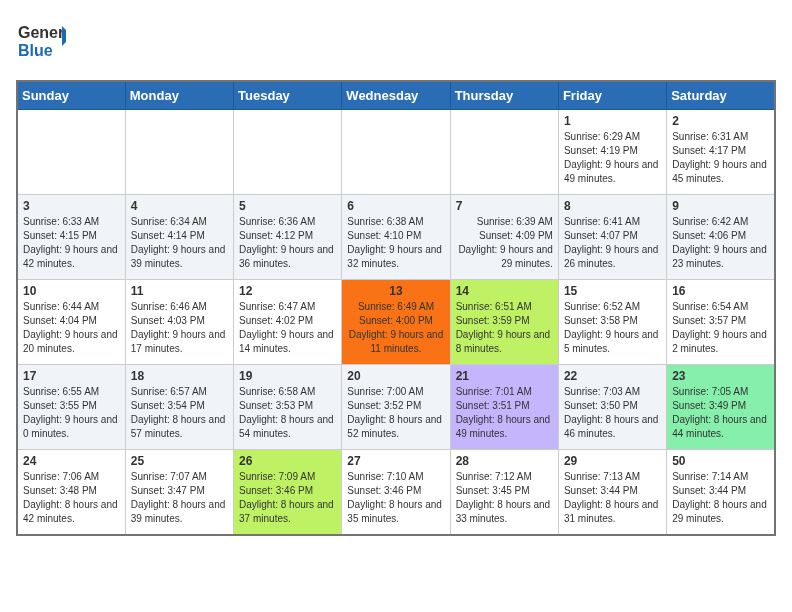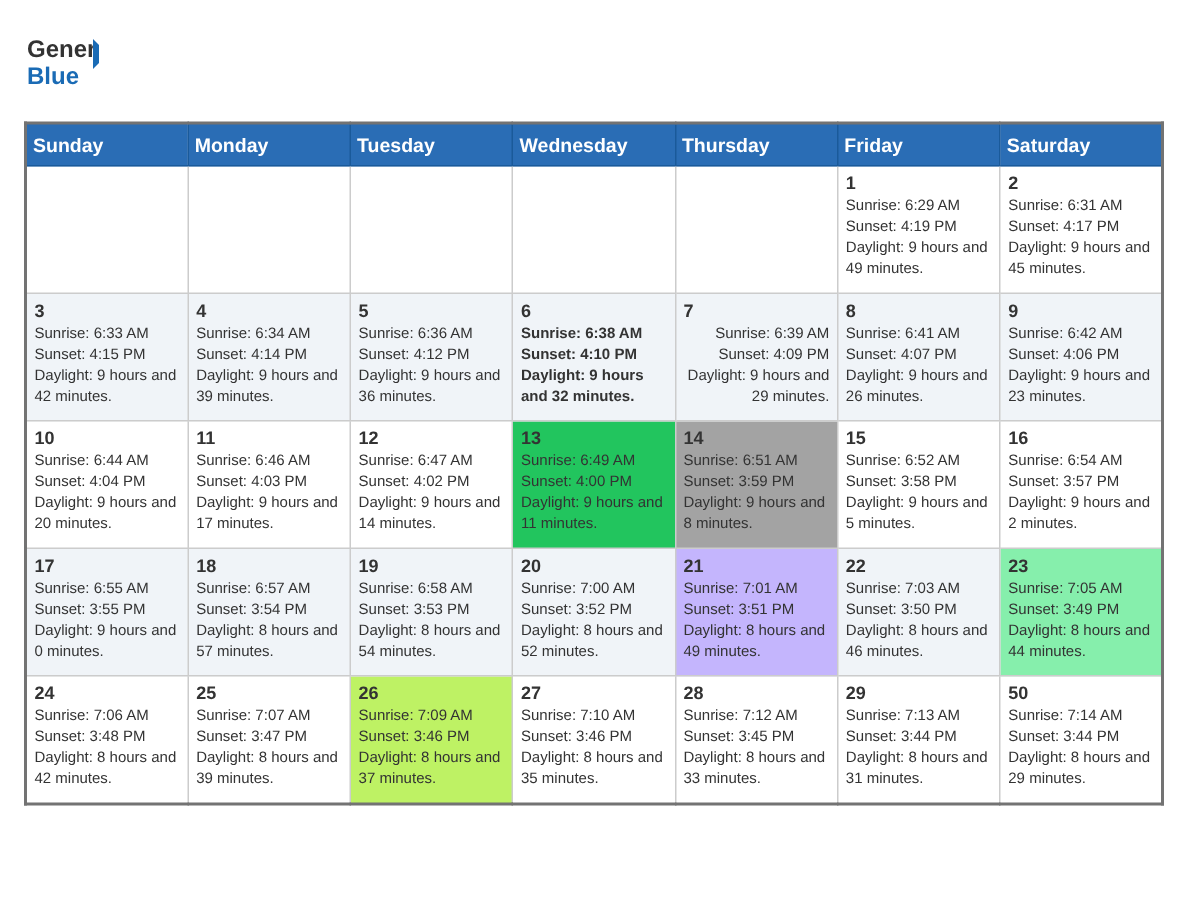--- a/index.html
+++ b/index.html
@@ -142,21 +142,21 @@
 Daylight: 9 hours and 39 minutes.</div>
         </td>
         <td style="background-color: rgb(240, 244, 248);">
           <span class="day-number">5</span>
           <div class="day-info" style="white-space: pre-line;">Sunrise: 6:36 AM
 Sunset: 4:12 PM
 Daylight: 9 hours and 36 minutes.</div>
         </td>
         <td style="background-color: rgb(240, 244, 248);">
           <span class="day-number">6</span>
-          <div class="day-info" style="white-space: pre-line; font-weight: bold;">Sunrise: 6:38 AM
+          <div class="day-info" style="white-space: pre-line;">Sunrise: 6:38 AM
 Sunset: 4:10 PM
 Daylight: 9 hours and 32 minutes.</div>
         </td>
         <td style="background-color: rgb(240, 244, 248);">
           <span class="day-number">7</span>
           <div class="day-info" style="white-space: pre-line; text-align: right;">Sunrise: 6:39 AM
 Sunset: 4:09 PM
 Daylight: 9 hours and 29 minutes.</div>
         </td>
         <td style="background-color: rgb(240, 244, 248);">
@@ -184,27 +184,27 @@
           <div class="day-info" style="white-space: pre-line;">Sunrise: 6:46 AM
 Sunset: 4:03 PM
 Daylight: 9 hours and 17 minutes.</div>
         </td>
         <td style="background-color: rgb(255, 255, 255);">
           <span class="day-number">12</span>
           <div class="day-info" style="white-space: pre-line;">Sunrise: 6:47 AM
 Sunset: 4:02 PM
 Daylight: 9 hours and 14 minutes.</div>
         </td>
-        <td style="background-color: #22c55e;">
+        <td style="background-color: #f97316; text-align: center;">
           <span class="day-number">13</span>
           <div class="day-info" style="white-space: pre-line;">Sunrise: 6:49 AM
 Sunset: 4:00 PM
 Daylight: 9 hours and 11 minutes.</div>
         </td>
-        <td style="background-color: #a3a3a3;">
+        <td style="background-color: #bef264;">
           <span class="day-number">14</span>
           <div class="day-info" style="white-space: pre-line;">Sunrise: 6:51 AM
 Sunset: 3:59 PM
 Daylight: 9 hours and 8 minutes.</div>
         </td>
         <td style="background-color: rgb(255, 255, 255);">
           <span class="day-number">15</span>
           <div class="day-info" style="white-space: pre-line;">Sunrise: 6:52 AM
 Sunset: 3:58 PM
 Daylight: 9 hours and 5 minutes.</div>

